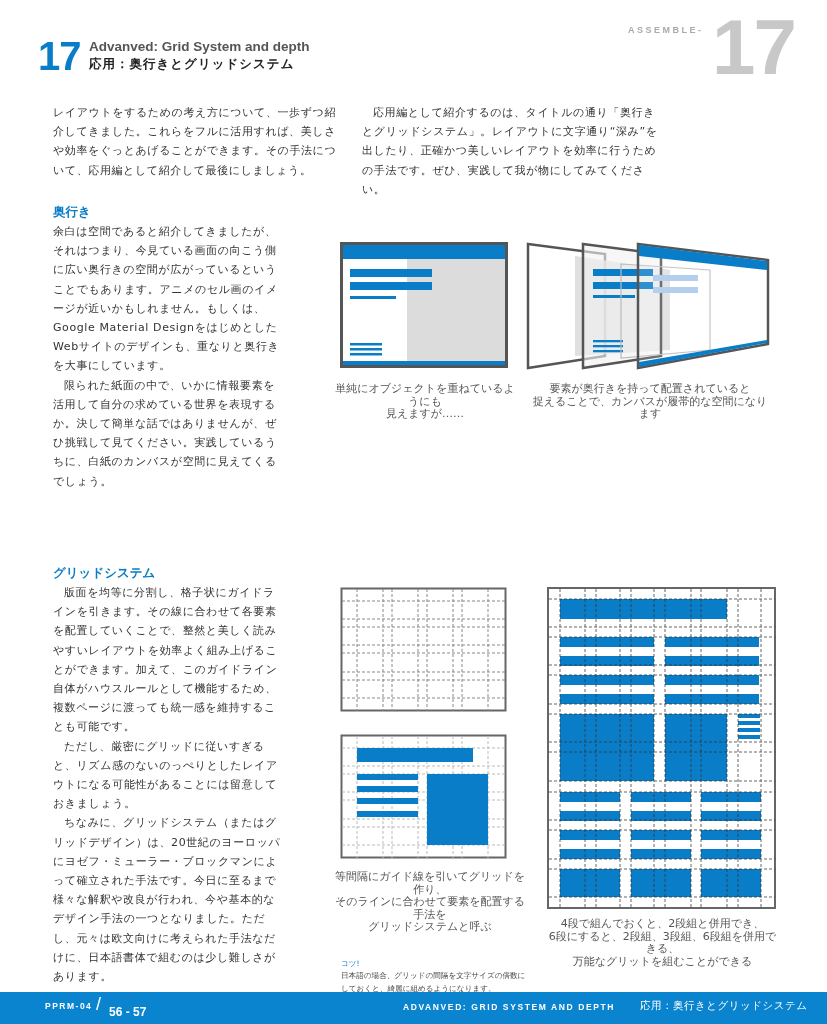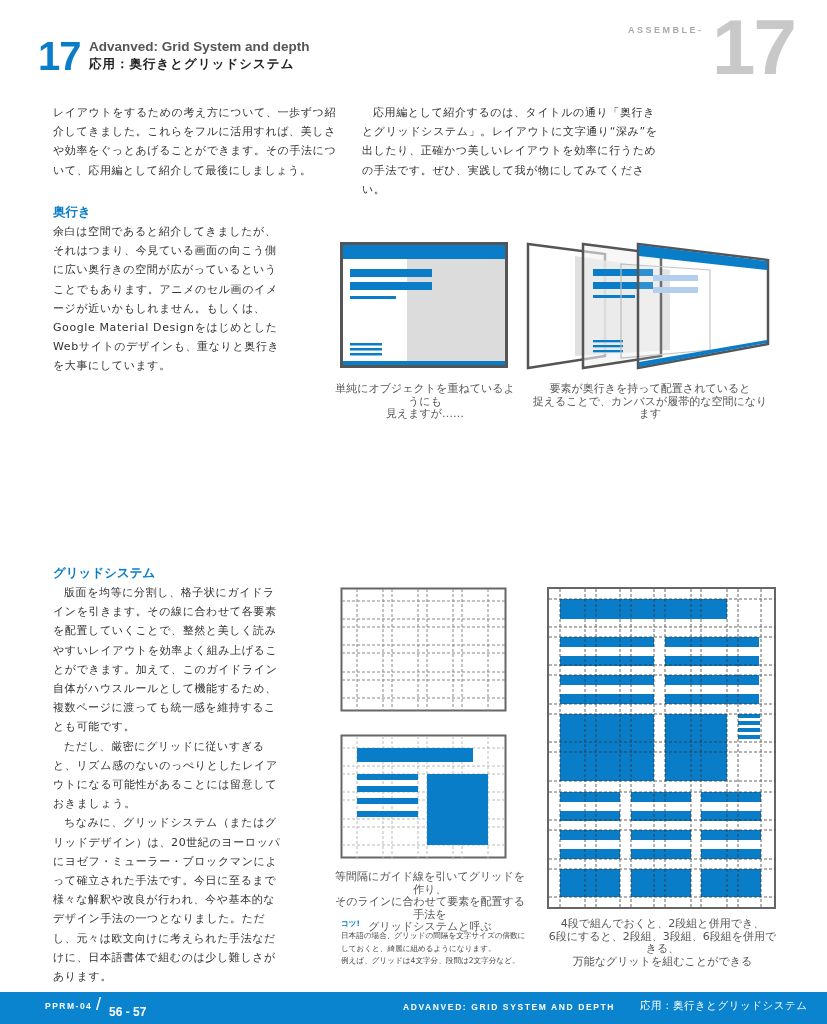--- a/index.html
+++ b/index.html
@@ -27,21 +27,21 @@
   .sec2-title { left: 53px; top: 565px; }
   .sec2-text { left: 53px; top: 583px; width: 232px; }
 
   .caption { font-size: 11px; line-height: 12.5px; color: #555; text-align: center; }
   .cap1 { left: 330px; top: 383px; width: 190px; }
   .cap2 { left: 530px; top: 383px; width: 240px; }
   .cap3 { left: 330px; top: 871px; width: 200px; }
   .cap4 { left: 545px; top: 918px; width: 235px; }
 
   .tip { left: 341px; top: 918px; width: 210px; font-size: 7.6px; line-height: 12.3px; color: #444; }
-  .tip-title { color: #0a7dc8; font-weight: bold; }
+  .tip-title { color: #0a7dc8; font-weight: normal; margin-top: 40px; }
 
   
   .footer { left: 0; top: 992px; width: 827px; height: 32px; background: #0a84cf; }
   .foot-code { left: 45px; top: 1001px; font-family: "Liberation Sans", sans-serif; font-weight: bold; font-size: 8.5px; letter-spacing: 1.5px; color: #fff; }
   .foot-slash { left: 96px; top: 994px; font-family: "Liberation Sans", sans-serif; font-size: 18px; color: #fff; font-weight: 300; }
   .foot-pages { left: 109px; top: 997px; font-family: "Liberation Sans", sans-serif; font-weight: bold; font-size: 12px; color: #fff; margin-top: 8px; }
   .foot-en { left: 403px; top: 1002px; font-family: "Liberation Sans", sans-serif; font-weight: bold; font-size: 8.5px; letter-spacing: 1.6px; color: #fff; }
   .foot-jp { left: 640px; top: 999px; font-size: 10.5px; color: #fff; letter-spacing: 0.5px; }
 </style>
 </head>
@@ -56,20 +56,21 @@
 <div class="abs body-text intro-left">
   <p>レイアウトをするための考え方について、一歩ずつ紹介してきました。これらをフルに活用すれば、美しさや効率をぐっとあげることができます。その手法について、応用編として紹介して最後にしましょう。</p>
 </div>
 <div class="abs body-text intro-right">
   <p class="indent">応用編として紹介するのは、タイトルの通り「奥行きとグリッドシステム」。レイアウトに文字通り“深み”を出したり、正確かつ美しいレイアウトを効率に行うための手法です。ぜひ、実践して我が物にしてみてください。</p>
 </div>
 
 <div class="abs sec-title sec1-title">奥行き</div>
 <div class="abs body-text sec1-text">
   <p>余白は空間であると紹介してきましたが、それはつまり、今見ている画面の向こう側に広い奥行きの空間が広がっているということでもあります。アニメのセル画のイメージが近いかもしれません。もしくは、Google Material Designをはじめとした Webサイトのデザインも、重なりと奥行きを大事にしています。</p>
+  <p class="indent">限られた紙面の中で、いかに情報要素を活用して自分の求めている世界を表現するか。決して簡単な話ではありませんが、ぜひ挑戦して見てください。実践しているうちに、白紙のカンバスが空間に見えてくるでしょう。</p>
 </div>
 
 <svg class="abs" style="left:340px;top:242px" width="168" height="126">
   <rect x="1.5" y="1.5" width="165" height="123" fill="#fff" stroke="#555" stroke-width="3"></rect>
   <rect x="67" y="3" width="98" height="120" fill="#dcdcdc"></rect>
   <rect x="3" y="3" width="162" height="14" fill="#0a7dc8"></rect>
   <rect x="10" y="27" width="82" height="8" fill="#0a7dc8"></rect>
   <rect x="10" y="40" width="82" height="8" fill="#0a7dc8"></rect>
   <rect x="10" y="54" width="46" height="3" fill="#0a7dc8"></rect>
   <rect x="10" y="101" width="32" height="2.5" fill="#0a7dc8"></rect>

